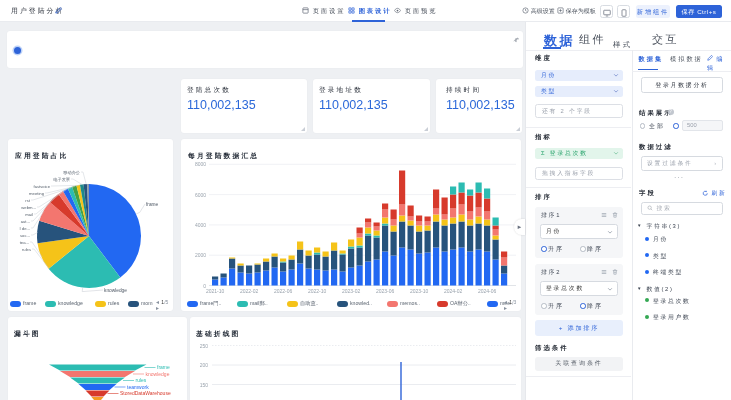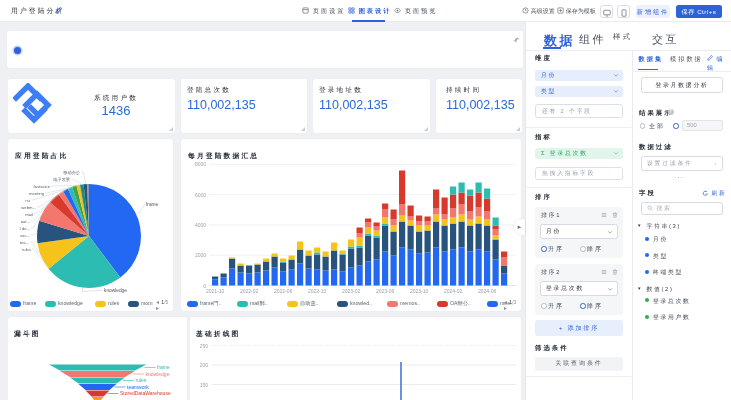--- a/index.html
+++ b/index.html
@@ -61,32 +61,20 @@
 
 <div class="abs" style="left:0;top:22px;width:525px;height:378px;background:#eef0f3;overflow:hidden">
 
   <div class="card" style="left:7px;top:9px;width:516px;height:37px">
     <span class="abs" style="left:7px;top:16px;width:7px;height:7px;border-radius:50%;background:#2e63d8;box-shadow:0 0 0 1.5px #bdd2f8"></span>
     <span class="abs" style="left:506px;top:5px;line-height:0"><svg width="7" height="7" viewBox="0 0 16 16">
           <path d="M9 2l5 5-2 1-1-1-3 3 0.5 3-1.5 1.5L3 11 1.5 12.5 1 12l1.5-1.5L6 6.5 5 5.5l1-1 1 1 3-3z" fill="#a8adb5"></path>
         </svg></span>
   </div>
 
-  <div class="card" style="left:8px;top:57px;width:167px;height:54px">
-    <svg width="40" height="46" viewBox="0 0 40 46" style="position:absolute;left:5px;top:4px">
-<g fill="none" stroke="#3d7ef5" stroke-width="5.4" stroke-linecap="square">
-<path d="M3,15 L15,3 L27,15"></path>
-<path d="M13,22 L24,11 L35,22 L25,32 L18,25"></path>
-<path d="M12,28 L21,37 L31,27"></path>
-</g>
-      </svg>
-    <span class="abs" style="left:78px;top:15px;width:60px;text-align:center;font-size:6.6px;color:#2b313b;letter-spacing:2.2px">系统用户数</span>
-    <span class="abs" style="left:78px;top:24px;width:60px;text-align:center;font-size:13px;color:#2b68d9">1436</span>
-    <span class="abs" style="right:2px;bottom:2px;width:0;height:0;border-left:4px solid transparent;border-bottom:4px solid #c9ced6"></span>
-  </div>
   <div class="card" style="left:181px;top:57px;width:126px;height:54px">
     <span class="abs" style="left:6px;top:7px;font-size:6.6px;color:#2b313b;letter-spacing:2.2px">登陆总次数</span>
     <span class="abs" style="left:6px;top:19px;font-size:12.5px;color:#2b68d9">110,002,135</span>
     <span class="abs" style="right:2px;bottom:2px;width:0;height:0;border-left:4px solid transparent;border-bottom:4px solid #c9ced6"></span>
   </div>
   <div class="card" style="left:313px;top:57px;width:117px;height:54px">
     <span class="abs" style="left:6px;top:7px;font-size:6.6px;color:#2b313b;letter-spacing:2.2px">登录地址数</span>
     <span class="abs" style="left:6px;top:19px;font-size:12.5px;color:#2b68d9">110,002,135</span>
     <span class="abs" style="right:2px;bottom:2px;width:0;height:0;border-left:4px solid transparent;border-bottom:4px solid #c9ced6"></span>
   </div>
@@ -379,21 +367,21 @@
       </svg>
   </div>
 </div>
 
 <div class="abs" style="left:514px;top:219px;width:11px;height:16px;background:#fff;border-radius:8px 0 0 8px;box-shadow:0 0 2px rgba(0,0,0,0.15);z-index:4;font-size:6px;color:#6b7280;text-align:center;line-height:16px">►</div>
 
 <div class="abs" style="left:525px;top:22px;width:206px;height:378px;background:#fff;border-left:1px solid #e6e8ec">
 
   <span class="abs" style="left:18px;top:10px;font-size:13px;color:#2e63d8;font-weight:bold;letter-spacing:2.4px">数据</span>
   <span class="abs" style="left:53px;top:10px;font-size:11px;color:#4a515c;letter-spacing:2.4px">组件</span>
-  <span class="abs" style="left:87px;top:10px;font-size:7.4px;color:#4a515c;letter-spacing:2.4px">样式</span>
+  <span class="abs" style="left:87px;top:18px;font-size:7.4px;color:#4a515c;letter-spacing:2.4px">样式</span>
   <span class="abs" style="left:126px;top:10px;font-size:11px;color:#4a515c;letter-spacing:2.4px">交互</span>
   <span class="abs" style="left:17px;top:25px;width:18px;height:2px;background:#2e63d8"></span>
   <div class="divh" style="left:0;top:27.5px;width:206px"></div>
 
   <div class="abs" style="left:105.5px;top:28px;width:1px;height:350px;background:#e9ebef"></div>
 
   <span class="lbl" style="left:9px;top:32px">维度</span>
   <div class="pill" style="left:9px;top:47.5px;background:#e6edfc;color:#2e63d8">月份<svg width="6" height="6" viewBox="0 0 16 16" style="position:absolute;right:4px;top:50%;margin-top:-3px">
         <path d="M3 6l5 5 5-5" fill="none" stroke="#6f86c9" stroke-width="2"></path>
       </svg></div>

